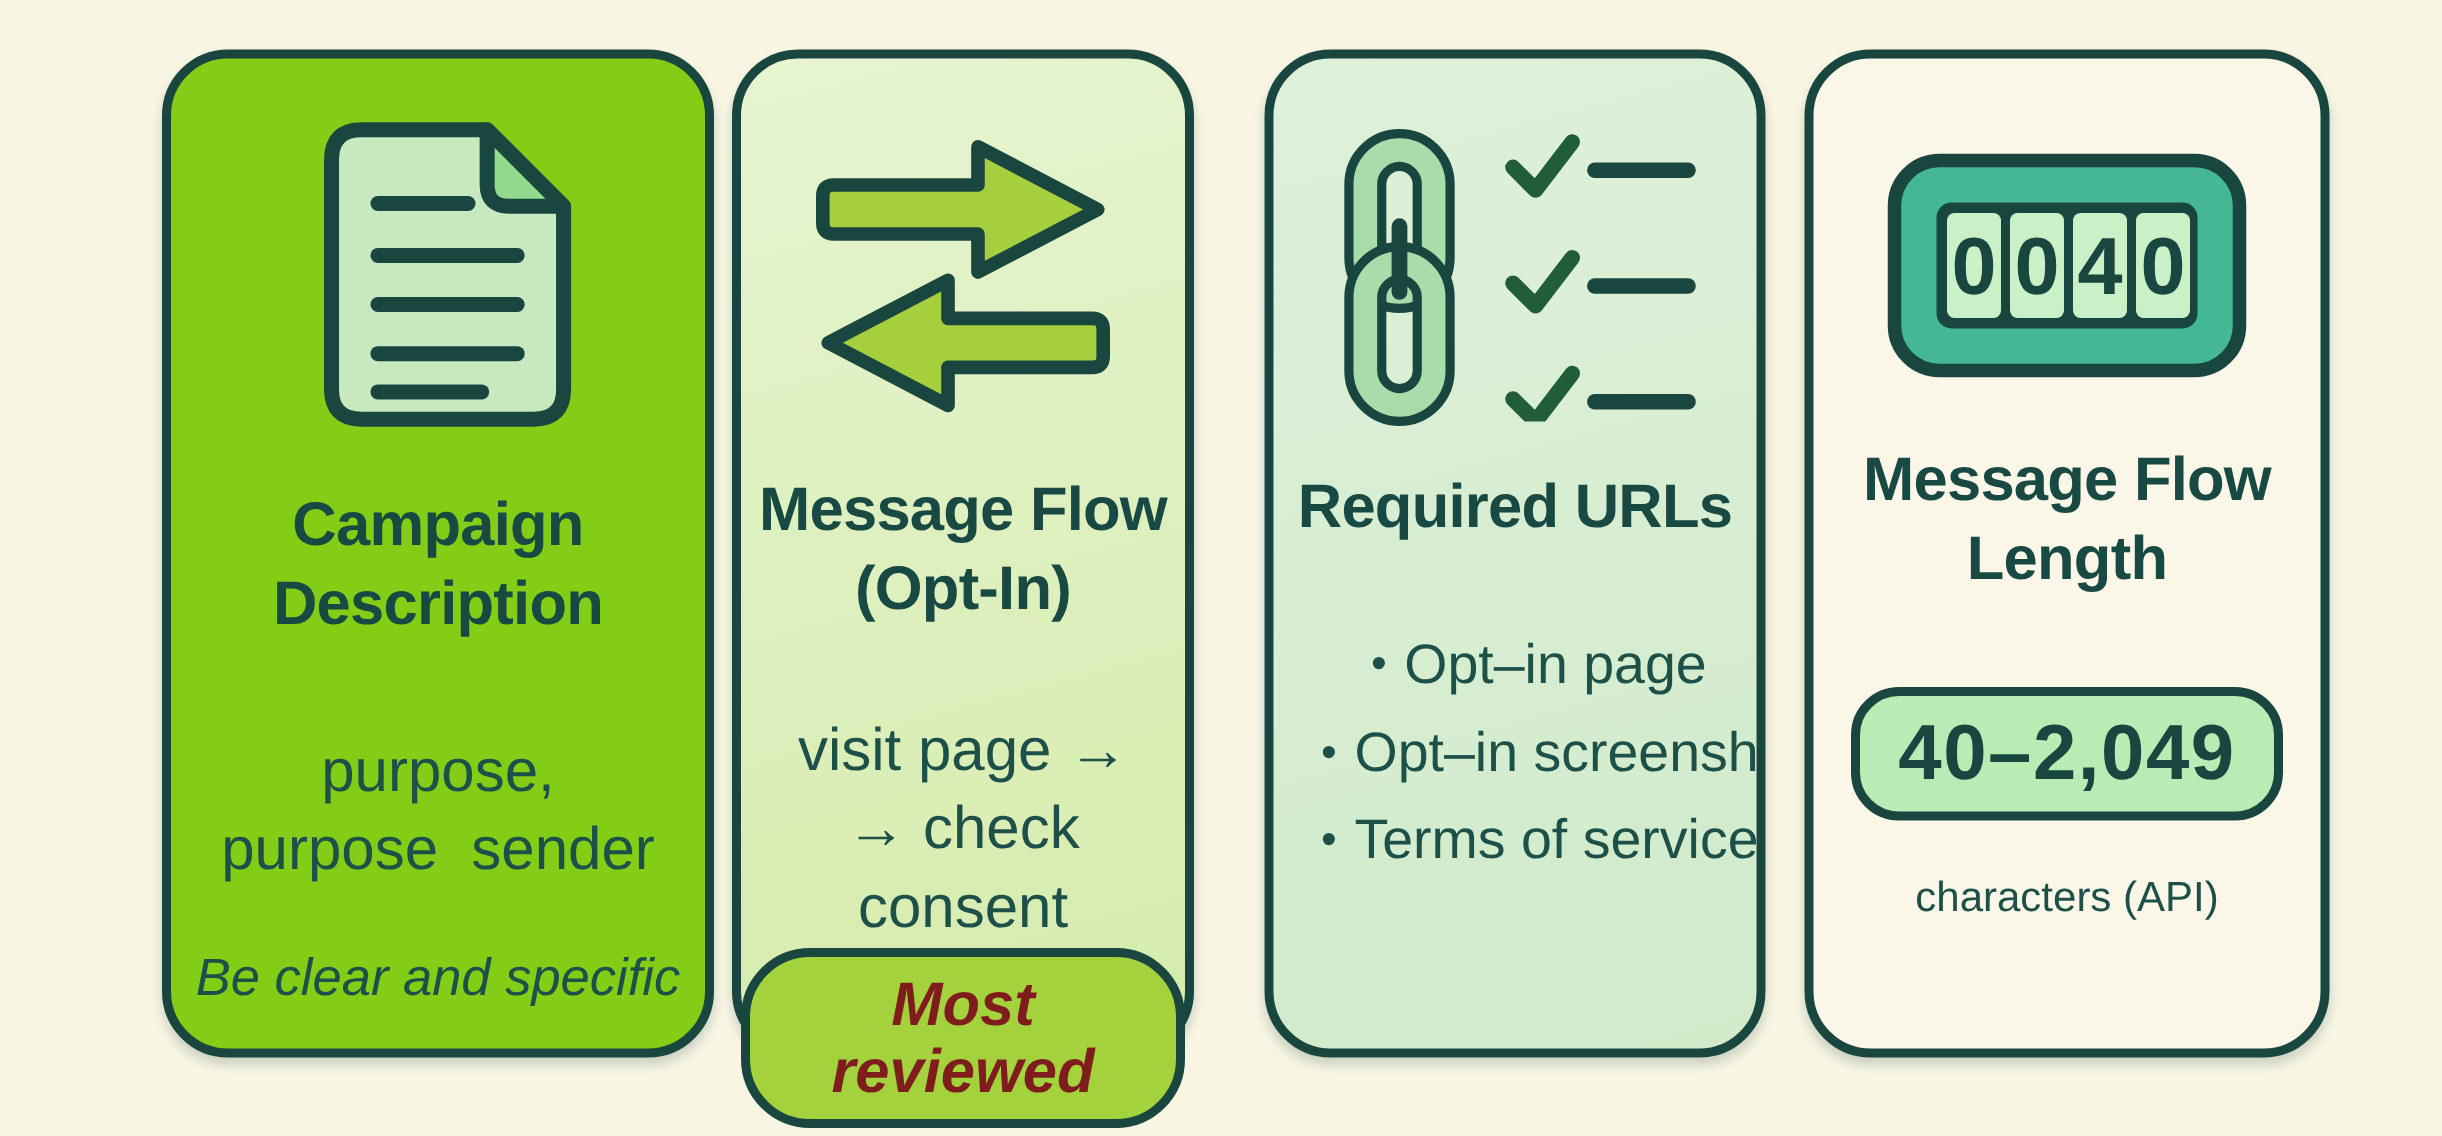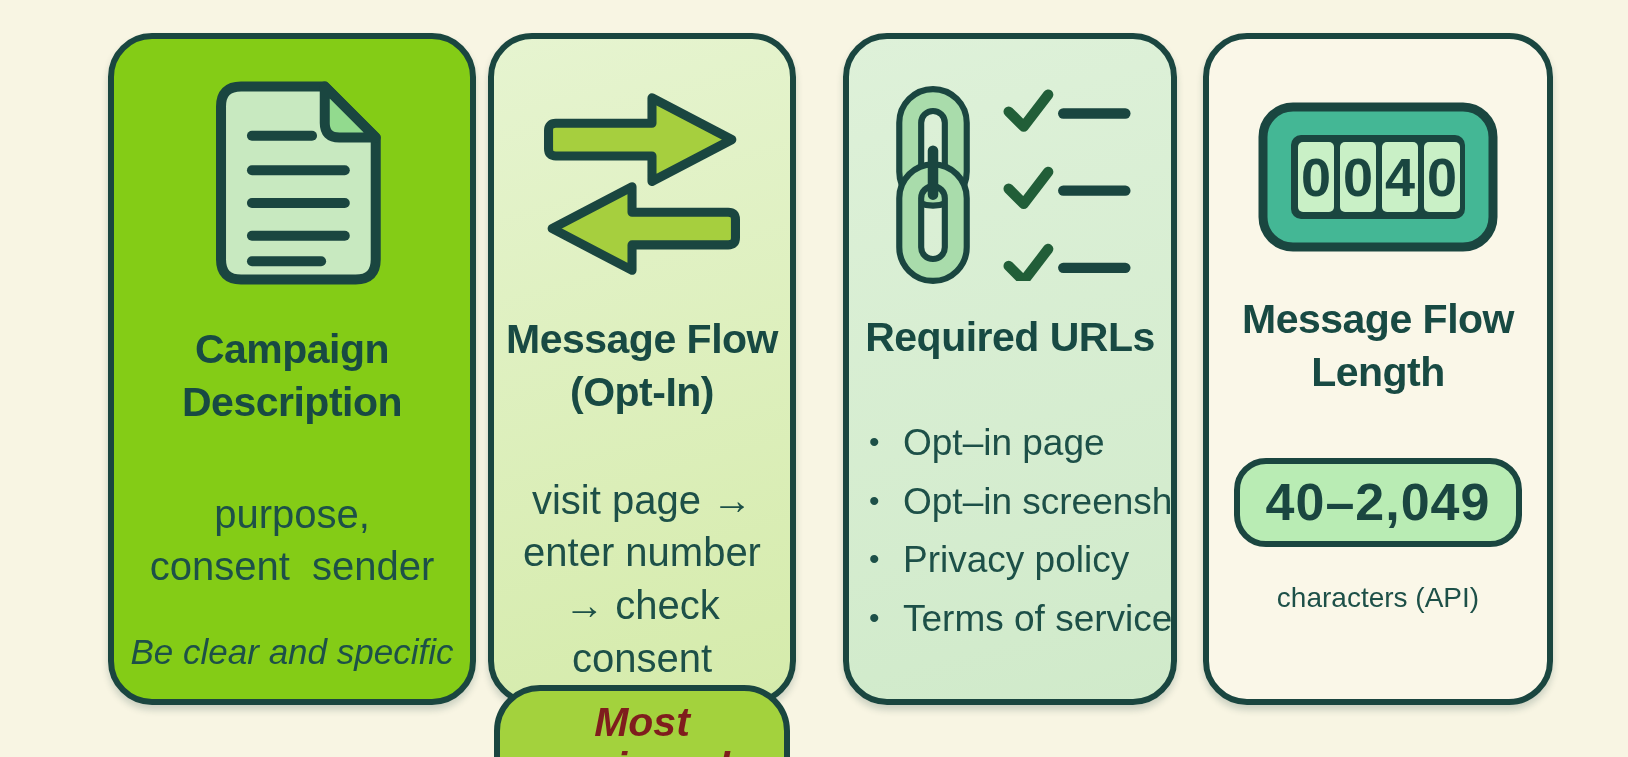--- a/index.html
+++ b/index.html
@@ -42,21 +42,21 @@
     background:#a3d23d;border:6px solid #1a4640;border-radius:46px;
     font-size:41px;font-weight:600;color:#7f1d1d;
     padding:9px 32px;line-height:1.1;font-style:italic;
   }
 
   
   #card-urls .icon-wrap{margin-top:44px;height:204px;display:flex;align-items:center;gap:26px;}
   #card-urls .card-title{margin-top:24px;white-space:nowrap;}
   .bullet-list{
     list-style:none;margin:16px 0 0 0;padding:0 0 0 20px;
-    width:100%;box-sizing:border-box;text-align:left;overflow:hidden;
+    width:100%;box-sizing:border-box;text-align:center;overflow:hidden;
   }
   .bullet-list li{
     font-size:37px;line-height:1.58;white-space:nowrap;
   }
   .bullet-dot{display:inline-block;width:34px;font-size:30px;vertical-align:3px;}
 
   
   #card-length .icon-wrap{margin-top:62px;height:152px;display:flex;align-items:center;}
   #card-length .card-title{margin-top:40px;}
   .range-badge{
@@ -83,36 +83,35 @@
         <line x1="56" y1="100" x2="158" y2="100"></line>
         <line x1="56" y1="136" x2="158" y2="136"></line>
         <line x1="56" y1="172" x2="158" y2="172"></line>
         <line x1="56" y1="200" x2="132" y2="200"></line>
       </g>
     </svg>
   </div>
   <h2 class="card-title">Campaign Description</h2>
   <div class="body-block">
     <div class="body-line">purpose,</div>
-    <div class="body-line">consent  sender</div>
+    <div class="body-line">purpose  sender</div>
   </div>
   <div class="note-line">Be clear and specific</div>
 </section>
 
 <section class="card" id="card-flow">
   <div class="icon-wrap">
     <svg width="214" height="196" viewBox="0 0 222 216" aria-hidden="true">
       <path d="M16 40 H122 V12 L210 58 L122 104 V76 H16 Q8 76 8 68 V48 Q8 40 16 40 Z" fill="#a6cf3e" stroke="#1a4640" stroke-width="10" stroke-linejoin="round"></path>
       <path d="M206 138 H100 V110 L12 156 L100 202 V174 H206 Q214 174 214 166 V146 Q214 138 206 138 Z" fill="#a6cf3e" stroke="#1a4640" stroke-width="10" stroke-linejoin="round"></path>
     </svg>
   </div>
   <h2 class="card-title">Message Flow (Opt-In)</h2>
   <div class="body-block">
     <div class="body-line">visit page →</div>
-    <div class="body-line">enter number</div>
     <div class="body-line">→ check consent</div>
   </div>
   <div class="pill-badge">Most reviewed</div>
 </section>
 
 <section class="card" id="card-urls">
   <div class="icon-wrap">
     <svg width="88" height="198" viewBox="0 0 100 226" aria-hidden="true">
       <rect x="24" y="16" width="52" height="108" rx="26" fill="none" stroke="#1a4640" stroke-width="32"></rect>
       <rect x="24" y="16" width="52" height="108" rx="26" fill="none" stroke="#a9dcab" stroke-width="18"></rect>
@@ -128,21 +127,20 @@
         <line x1="64" y1="108" x2="130" y2="108" stroke="#1a4640" stroke-width="11"></line>
         <path d="M6 188 L22 204 L48 170" stroke="#215e38" stroke-width="11"></path>
         <line x1="64" y1="190" x2="130" y2="190" stroke="#1a4640" stroke-width="11"></line>
       </g>
     </svg>
   </div>
   <h2 class="card-title">Required URLs</h2>
   <ul class="bullet-list">
     <li><span class="bullet-dot">•</span><span>Opt–in page</span></li>
     <li><span class="bullet-dot">•</span><span>Opt–in screensh</span></li>
-    <li><span class="bullet-dot">•</span><span>Privacy policy</span></li>
     <li><span class="bullet-dot">•</span><span>Terms of service</span></li>
   </ul>
 </section>
 
 <section class="card" id="card-length">
   <div class="icon-wrap">
     <svg width="240" height="150" viewBox="0 0 240 150" aria-hidden="true">
       <rect x="5" y="5" width="230" height="140" rx="30" fill="#44b795" stroke="#1a4640" stroke-width="9"></rect>
       <rect x="33" y="33" width="174" height="84" rx="10" fill="#1a4640"></rect>
       <rect x="40" y="40" width="36" height="70" rx="5" fill="#c9f0c6"></rect>

